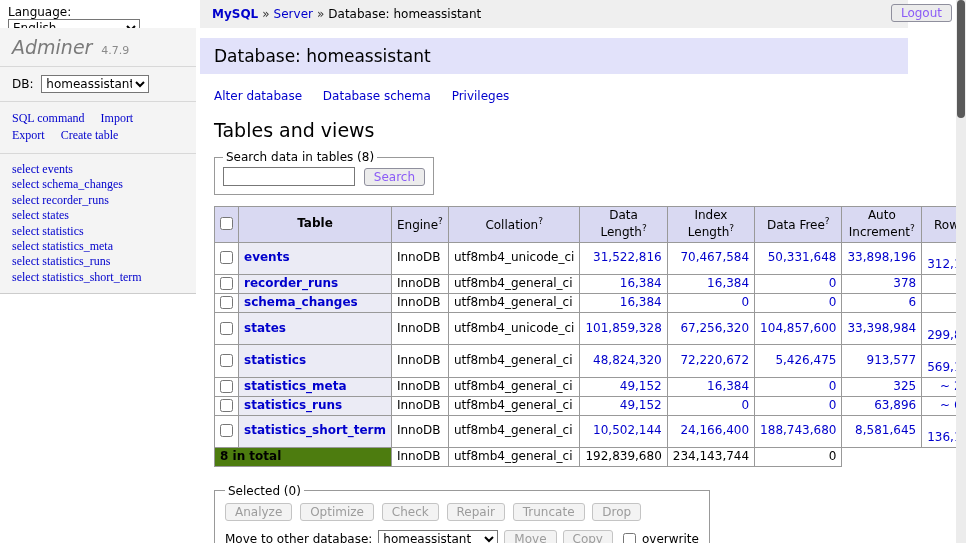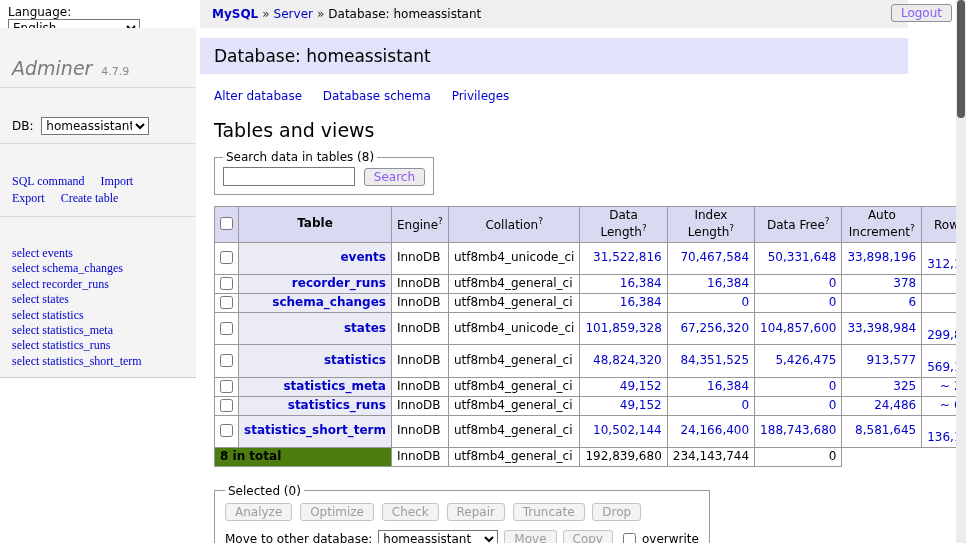--- a/index.html
+++ b/index.html
@@ -26,21 +26,21 @@
   }
   .breadcrumb .bold { font-weight: bold; }
   .breadcrumb .sep { color: #333; margin: 0 4px; }
   .logout-wrap { position: absolute; top: 4px; right: 14px; }
 
   
   .sidebar {
     position: absolute; top: 28px; left: 0; width: 196px;
     background: var(--sidebar-bg, #f4f4f4); border-bottom: 1px solid #ccc;
   }
-  .sidebar section { padding: 8px 12px; border-bottom: 1px solid #d8d8d8; margin-top: 21px; }
+  .sidebar section { padding: 8px 12px; border-bottom: 1px solid #d8d8d8; }
   .sidebar section:last-child { border-bottom: none; font-family: Liberation Serif, serif; }
   .app-title { font-style: italic; font-size: 19px; color: #7a7a7a; }
   .app-version { font-size: 11px; color: #8a8a8a; margin-left: 5px; }
   .db-section select { width: 108px; margin-left: 4px; }
   .nav-section div { line-height: 1.45; font-family: Liberation Serif, serif; }
   .nav-section a { margin-right: 16px; }
   .tables-section a { display: block; line-height: 1.12; padding: 1px 0; }
 
   
   .main { position: absolute; top: 28px; left: 200px; width: 708px; }
@@ -53,21 +53,21 @@
   h3 { font-size: 19px; font-weight: normal; margin: 16px 0 9px 14px; }
   fieldset { display: inline-block; margin: 0 0 0 14px; border: 1px solid #999; padding: 3px 8px 8px; background: #fff; }
   legend { font-size: 12px; padding: 0 3px; }
   .search-fieldset input[type=text] { width: 132px; height: 19px; border: 1px solid #777; padding: 1px 3px; font-size: 12px; margin-right: 5px; }
 
   table.data { border-collapse: collapse; margin: 11px 0 0 14px; }
   .data th, .data td { border: 1px solid var(--border, #999); padding: 2px 5px; font-size: 12px; line-height: 1.15; }
   .data thead th { background: var(--thead-bg, #d9d9f2); font-weight: normal; text-align: center; }
   .data thead th.tname { font-weight: bold; }
   .data thead sup { font-size: 9px; }
-  .data tbody th { background: var(--rowhead-bg, #ebebf5); text-align: right; }
+  .data tbody th { background: var(--rowhead-bg, #ebebf5); text-align: left; }
   .data tbody th a { font-weight: bold; }
   .data .num { text-align: right; }
   .data .ckcell { text-align: center; }
   .data input[type=checkbox] { margin: 0; vertical-align: middle; }
   .data .total th { background: #4d7c0f; font-weight: bold; text-align: left; }
   .data .total td { color: #000; }
   .data .total .blank { border: none; }
 
   .selected-fieldset { margin-top: 17px; padding: 5px 10px 10px; }
   .btnrow button { margin-right: 4px; }
@@ -219,21 +219,21 @@
         <td class="num"><a>33,398,984</a></td>
         <td class="num"><a>~ 299,833</a></td>
 
       </tr>
       <tr>
         <td class="ckcell"><input type="checkbox" style=""></td>
         <th><a>statistics</a></th>
         <td>InnoDB</td>
         <td>utf8mb4_general_ci</td>
         <td class="num"><a>48,824,320</a></td>
-        <td class="num"><a>84,351,525</a></td>
+        <td class="num"><a>72,220,672</a></td>
         <td class="num"><a>5,426,475</a></td>
         <td class="num"><a>913,577</a></td>
         <td class="num"><a>~ 569,159</a></td>
 
       </tr>
       <tr>
         <td class="ckcell"><input type="checkbox" style=""></td>
         <th><a>statistics_meta</a></th>
         <td>InnoDB</td>
         <td>utf8mb4_general_ci</td>
@@ -245,21 +245,21 @@
 
       </tr>
       <tr>
         <td class="ckcell"><input type="checkbox" style=""></td>
         <th><a>statistics_runs</a></th>
         <td>InnoDB</td>
         <td>utf8mb4_general_ci</td>
         <td class="num"><a>49,152</a></td>
         <td class="num"><a>0</a></td>
         <td class="num"><a>0</a></td>
-        <td class="num"><a>24,486</a></td>
+        <td class="num"><a>63,896</a></td>
         <td class="num"><a>~ 628</a></td>
 
       </tr>
       <tr>
         <td class="ckcell"><input type="checkbox" style=""></td>
         <th><a>statistics_short_term</a></th>
         <td>InnoDB</td>
         <td>utf8mb4_general_ci</td>
         <td class="num"><a>10,502,144</a></td>
         <td class="num"><a>24,166,400</a></td>

